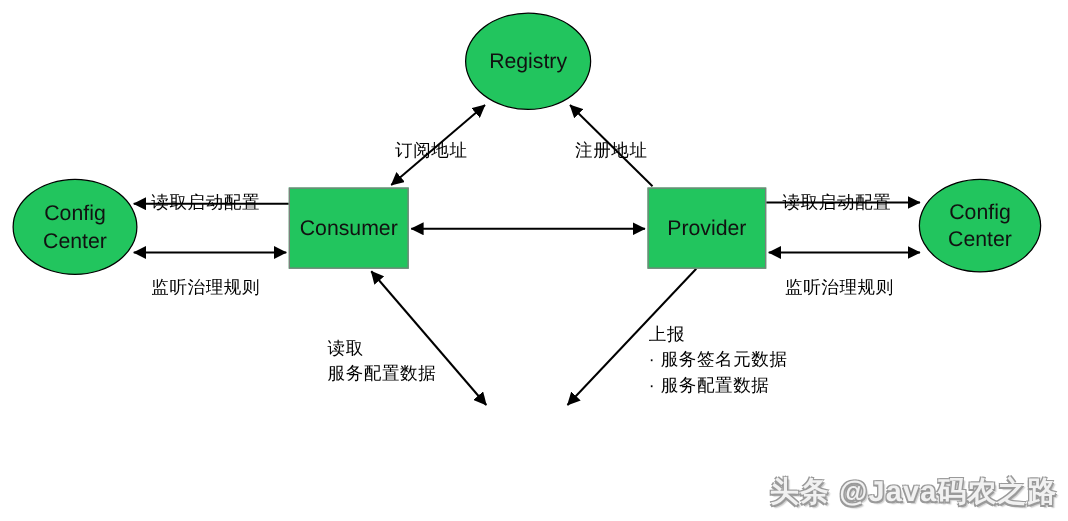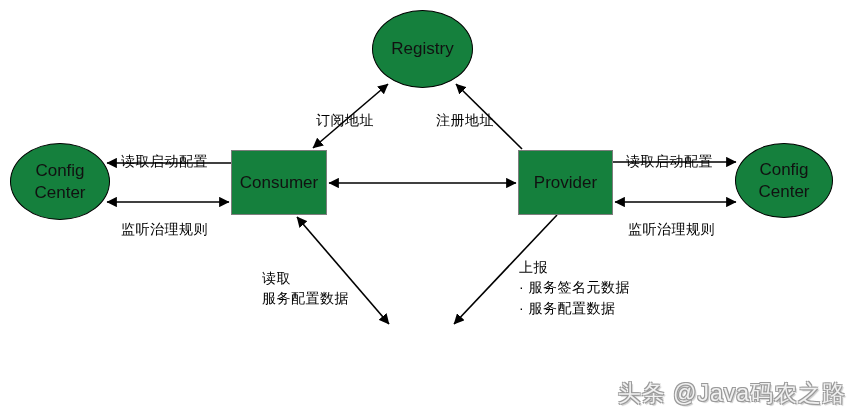--- a/index.html
+++ b/index.html
@@ -16,21 +16,21 @@
     position: absolute;
     left: 0; top: 0;
     width: 854px; height: 417px;
   }
   .node {
     position: absolute;
     display: flex;
     align-items: center;
     justify-content: center;
     text-align: center;
-    background: #15803d;
+    background: #22c55e;
     box-sizing: border-box;
   }
   .node.ellipse {
     border: 1.6px solid #000000;
     border-radius: 50%;
   }
   .node.box {
     border: 1.5px solid #7d7d7d;
   }
   .node-label {
@@ -51,21 +51,21 @@
   .edge-label.multiline {
     white-space: pre-line;
     text-align: left;
     line-height: 1.45;
   }
   .watermark {
     position: absolute;
     right: 8px;
     bottom: 8px;
     font-size: 23px;
-    font-weight: 400;
+    font-weight: 700;
     letter-spacing: 1px;
     color: #f1f1f1;
     text-shadow:
       -1px -1px 0 #9a9a9a,
        1px -1px 0 #9a9a9a,
       -1px  1px 0 #9a9a9a,
        1px  1px 0 #9a9a9a,
        2px  2px 1px #cccccc;
   }
 </style>
@@ -118,21 +118,21 @@
   </div>
 
   <div class="node ellipse" style="left:735px; top:143px; width:98px; height:75px;">
     <span class="node-label">Config
 Center</span>
   </div>
 
 
   <div class="edge-label" style="left:316px; top:99px;">订阅地址</div>
 
-  <div class="edge-label" style="left:436px; top:99px;">注册地址</div>
+  <div class="edge-label" style="left:460px; top:99px;">注册地址</div>
 
   <div class="edge-label" style="left:121px; top:140px;">读取启动配置</div>
 
   <div class="edge-label" style="left:121px; top:208px;">监听治理规则</div>
 
   <div class="edge-label" style="left:626px; top:140px;">读取启动配置</div>
 
   <div class="edge-label" style="left:628px; top:208px;">监听治理规则</div>
 
   <div class="edge-label multiline" style="left:519px; top:246px;">上报

